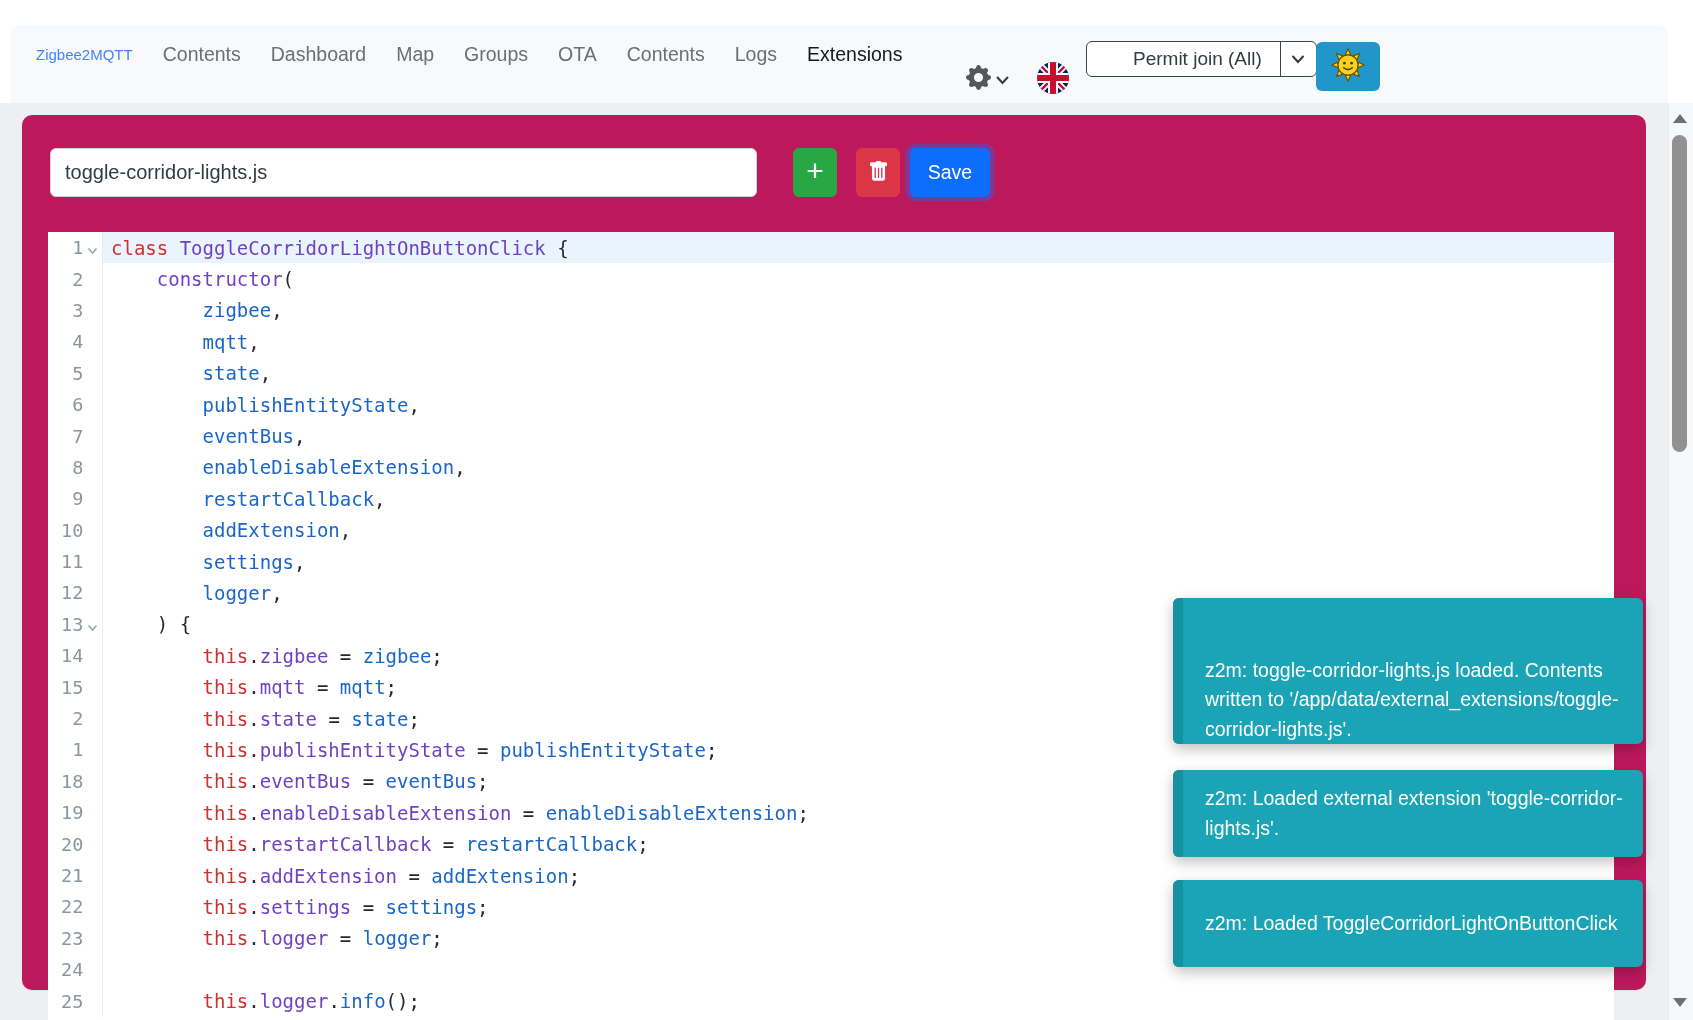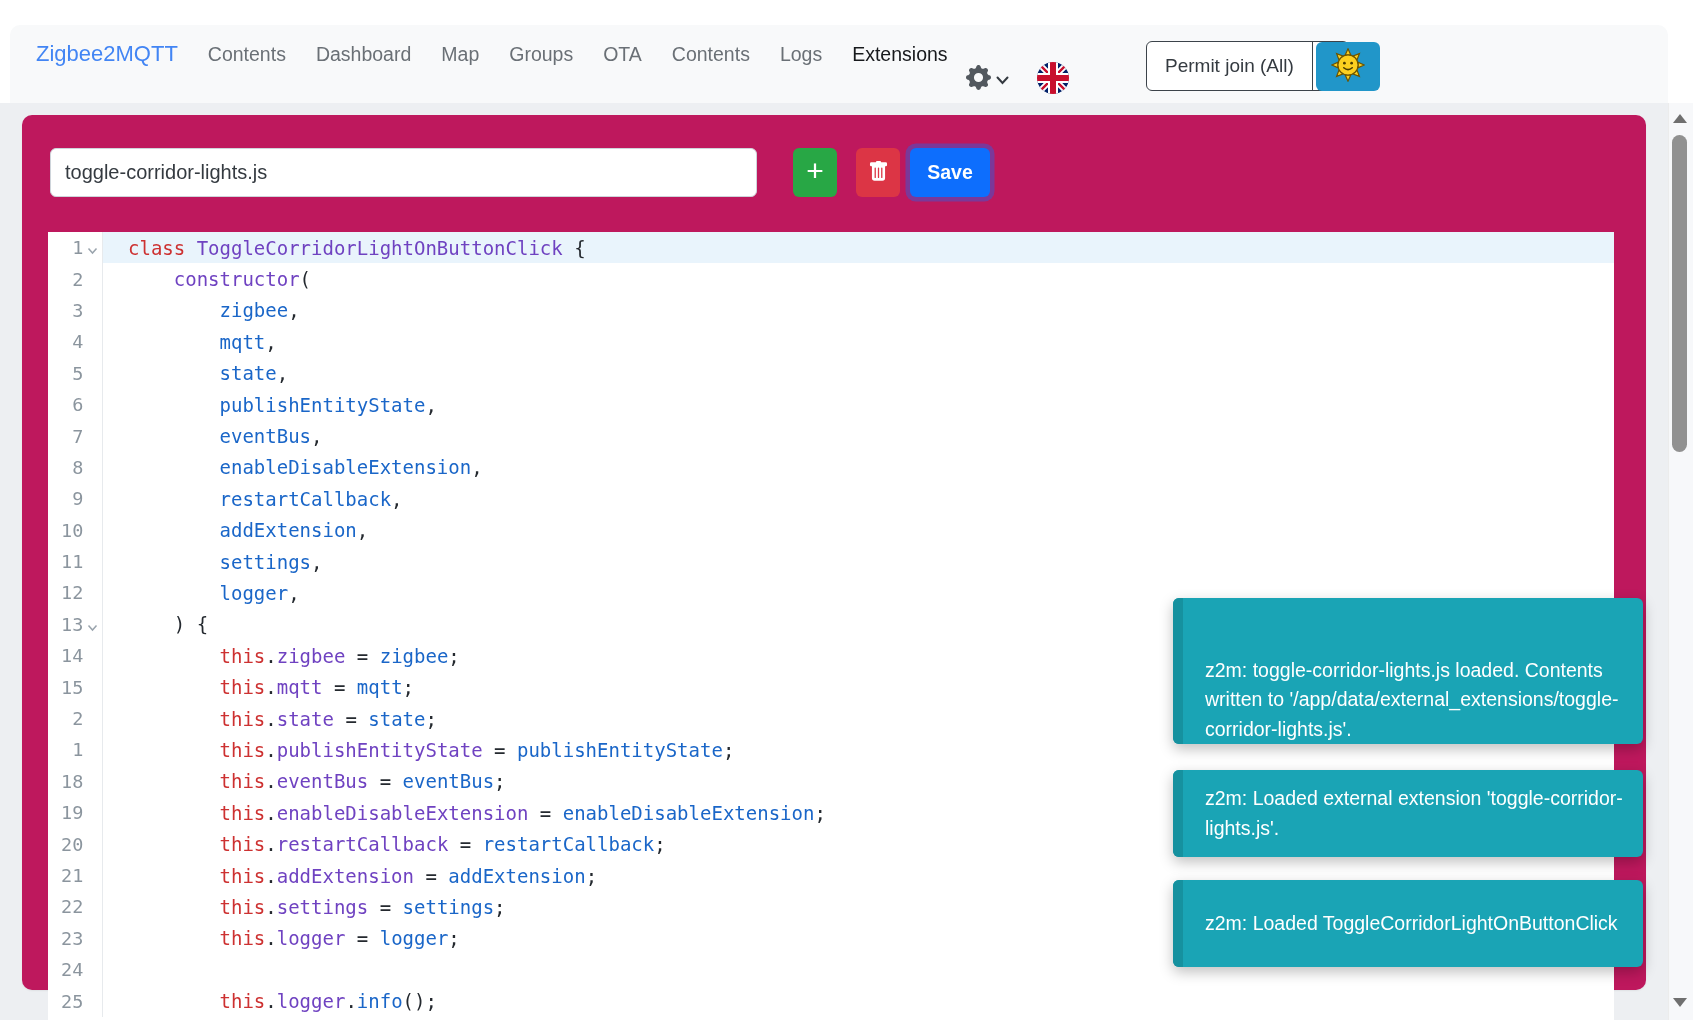--- a/index.html
+++ b/index.html
@@ -3,27 +3,27 @@
 <meta charset="utf-8">
 <style>
   * { margin:0; padding:0; box-sizing:border-box; }
   html,body { width:1693px; height:1020px; overflow:hidden; background:#fff;
     font-family:"Liberation Sans", sans-serif; position:relative; }
 
   
   .navbar { position:absolute; left:10px; top:25px; width:1658px; height:78px;
     background:var(--navbar_bg); border-radius:10px 10px 0 0;
     display:flex; align-items:center; padding:0 0 20px 26px; }
-  .brand { font-size:22px; color:var(--brand); margin-right:30px; text-decoration:none; cursor:pointer; }
+  .brand { font-size:15px; color:var(--brand); margin-right:30px; text-decoration:none; cursor:pointer; }
   .nav-item { font-size:19.5px; color:#6a7076; margin-right:30px; cursor:pointer; }
   .nav-item.active { color:#17191c; }
   .gear-group { position:absolute; left:956px; top:40px; display:flex; align-items:center; cursor:pointer; }
   .flag { position:absolute; left:1027px; top:37px; width:32px; height:32px; cursor:pointer; }
-  .permit-split { position:absolute; left:1136px; top:16px; height:50px; display:flex;
-    border:1px solid var(--permit_border); border-radius:6px; background:#fff; overflow:hidden; }
+  .permit-split { position:absolute; left:1076px; top:16px; height:36px; display:flex;
+    border:1px solid var(--permit_border); border-radius:6px; background:#fff; overflow:hidden;padding-left:28px; }
   .permit-main { padding:0 18px; display:flex; align-items:center; font-size:19px; color:#343a40; cursor:pointer; }
   .permit-caret { width:36px; display:flex; align-items:center; justify-content:center;
     border-left:1px solid var(--permit_border); cursor:pointer; }
   .sun-btn { position:absolute; left:1306px; top:17px; width:64px; height:49px;
     background:var(--cyan_button); border:none; border-radius:6px;
     display:flex; align-items:center; justify-content:center; cursor:pointer; }
 
   
   .main-bg { position:absolute; left:0; top:103px; width:1668px; height:917px; background:var(--page_bg); }
   .card { position:absolute; left:22px; top:115px; width:1624px; height:875px;
@@ -31,30 +31,30 @@
 
   
   .filename-input { position:absolute; left:28px; top:33px; width:707px; height:49px;
     border:1px solid #ced4da; border-radius:6px; padding:0 14px; font-size:20px; color:#343a40;
     font-family:"Liberation Sans", sans-serif; background:#fff; }
   .btn { position:absolute; top:33px; height:49px; border:none; border-radius:6px;
     display:flex; align-items:center; justify-content:center; color:#fff; cursor:pointer; }
   .btn-add   { left:771px; width:44px; background:var(--success); font-size:30px; font-weight:400; padding-bottom:4px; }
   .btn-trash { left:834px; width:44px; background:var(--danger); }
   .btn-save  { left:888px; width:80px; background:var(--primary); font-size:19.5px;
-    box-shadow:0 0 0 4.5px rgba(13,110,253,.38);font-weight:bold; }
+    box-shadow:0 0 0 4.5px rgba(13,110,253,.38); }
 
   
   .editor { position:absolute; left:26px; top:117px; width:1566px; height:905px; background:#fff;
     font-family:"DejaVu Sans Mono","Liberation Mono",monospace; font-size:19px; cursor:text; }
   .ed-row { display:flex; height:31.4px; }
   .gut { width:55px; flex:0 0 55px; border-right:1px solid #e7eaed; display:flex; align-items:center; }
   .ln { width:36px; text-align:right; color:var(--line_number); font-size:18.5px; }
   .fold { width:19px; display:flex; justify-content:center; margin-top:7px; cursor:pointer; }
-  .code { flex:1; padding-left:25px; white-space:pre; display:flex; align-items:center; color:var(--plain); }
+  .code { flex:1; padding-left:8px; white-space:pre; display:flex; align-items:center; color:var(--plain); }
   .code.current { background:var(--current_line_bg); }
   .t-kw { color:var(--keyword); } .t-type { color:var(--type); } .t-id { color:var(--identifier); }
   .t-str { color:var(--string); } .t-pl { color:var(--plain); }
 
   
   .toast { position:absolute; left:1173px; width:470px; background:var(--toast);
     border-radius:6px; box-shadow:0 5px 14px rgba(0,0,0,.25); color:#fff; font-size:19.5px;
     line-height:29.5px; display:flex; align-items:center; padding:0 20px 0 32px; cursor:pointer; }
   .toast::before { content:""; position:absolute; left:0; top:0; bottom:0; width:10px;
     background:var(--toast_accent); border-radius:6px 0 0 6px; }

